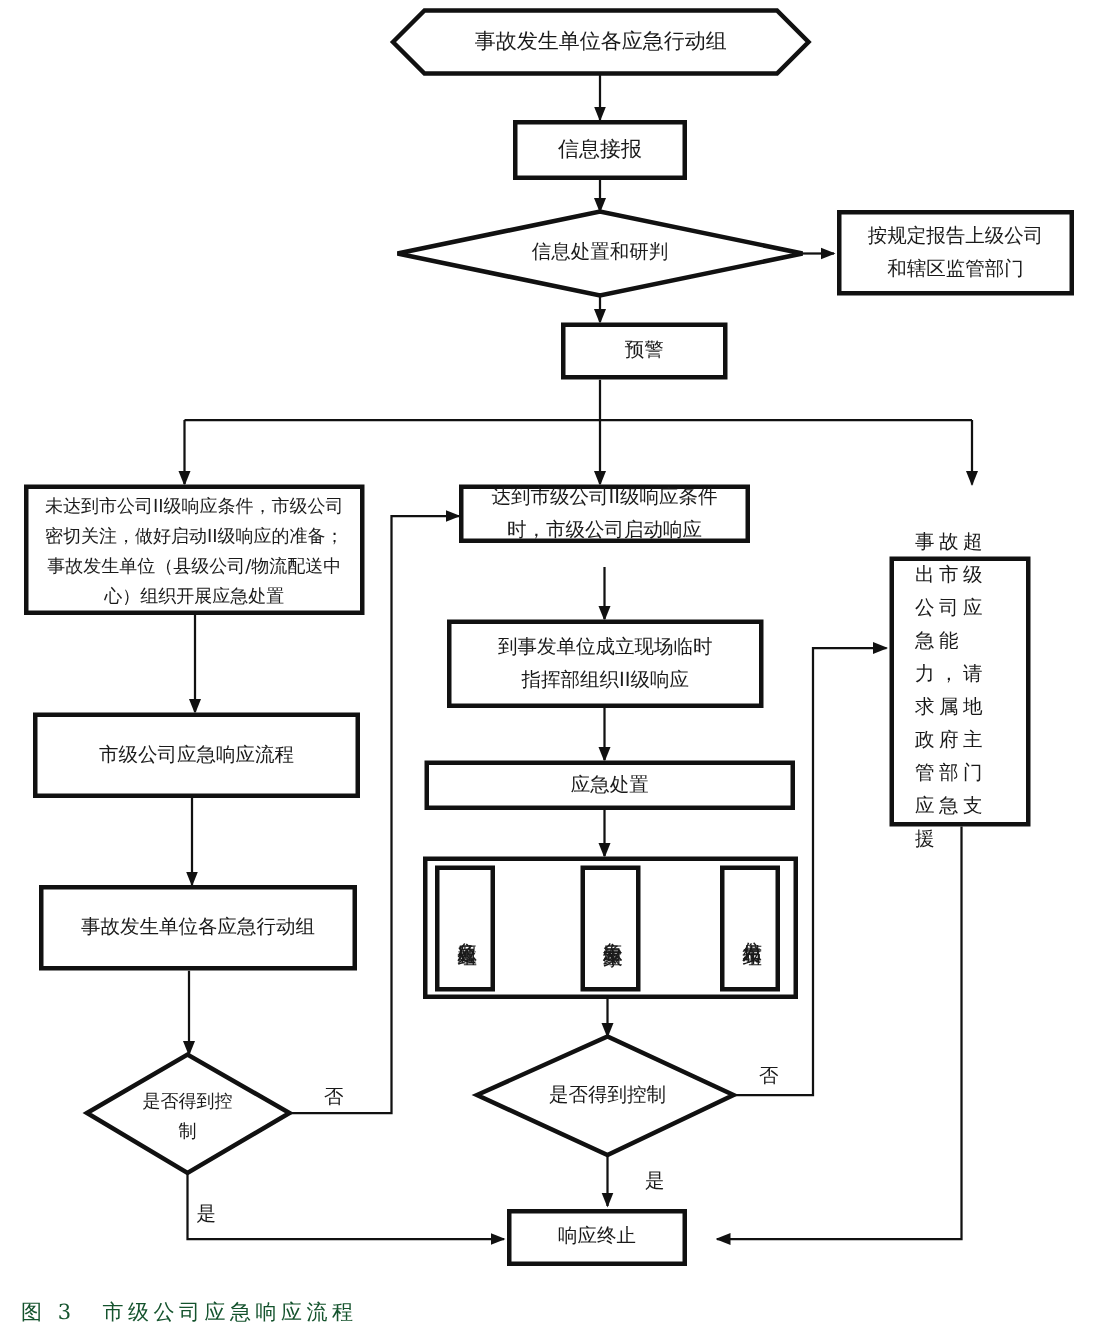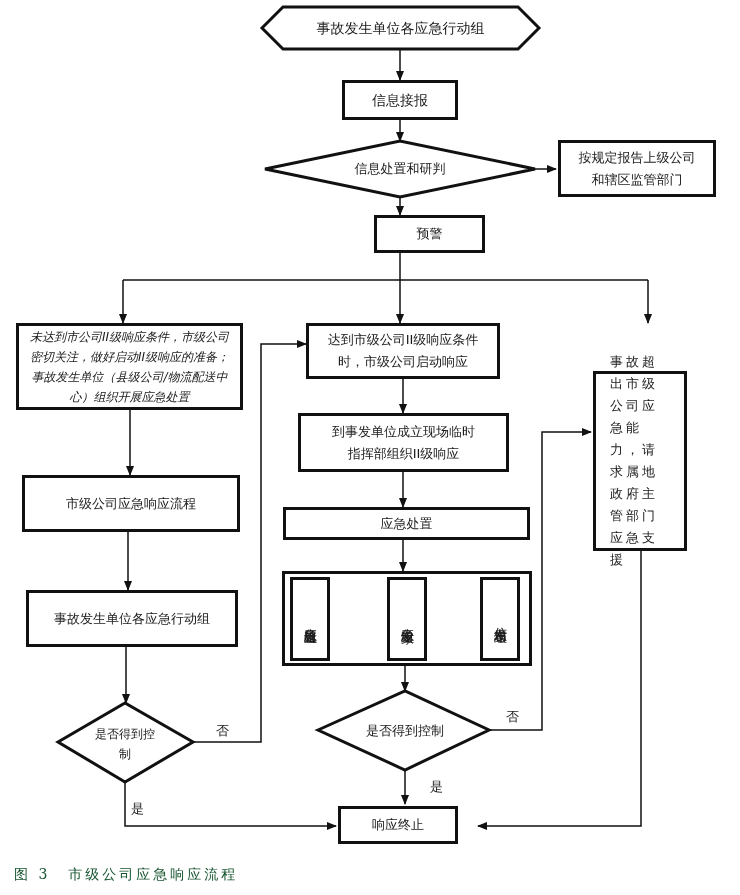--- a/index.html
+++ b/index.html
@@ -69,23 +69,23 @@
 <div class="dtext" style="left:283px;top:7px;width:235px;height:42px;font-size:14px;">事故发生单位各应急行动组</div>
 
 <div class="node" style="left:342px;top:80px;width:116px;height:40px;font-size:14px;">信息接报</div>
 
 <div class="dtext" style="left:300px;top:155px;width:200px;height:28px;font-size:13px;">信息处置和研判</div>
 
 <div class="node" style="left:558px;top:140px;width:158px;height:57px;padding:0 16px;">按规定报告上级公司和辖区监管部门</div>
 
 <div class="node" style="left:348px;top:215px;width:111px;height:38px;margin-left:26px;">预警</div>
 
-<div class="node" style="left:16px;top:323px;width:227px;height:87px;font-size:12px;line-height:20px;padding:16px 10px;font-style:italic;">未达到市公司II级响应条件，市级公司密切关注，做好启动II级响应的准备；事故发生单位（县级公司/物流配送中心）组织开展应急处置</div>
+<div class="node" style="left:16px;top:323px;width:227px;height:87px;font-size:12px;line-height:20px;padding:16px 10px;">未达到市公司II级响应条件，市级公司密切关注，做好启动II级响应的准备；事故发生单位（县级公司/物流配送中心）组织开展应急处置</div>
 
-<div class="node" style="left:306px;top:323px;width:194px;height:56px;padding:0 16px;">达到市级公司II级响应条件时，市级公司启动响应</div>
+<div class="node" style="left:306px;top:323px;width:194px;height:39px;padding:0 16px;">达到市级公司II级响应条件时，市级公司启动响应</div>
 
 <div class="node" style="left:593px;top:323px;width:94px;height:180px;letter-spacing:3px;line-height:22px;padding:0 14px;text-align:left;justify-content:flex-start;margin-top:48px;">事故超出市级公司应急能力，请求属地政府主管部门应急支援</div>
 
 <div class="node" style="left:22px;top:475px;width:218px;height:57px;">市级公司应急响应流程</div>
 
 <div class="node" style="left:26px;top:590px;width:212px;height:57px;">事故发生单位各应急行动组</div>
 
 <div class="dtext" style="left:95px;top:724px;width:60px;height:40px;">是否得到控制</div>
 <div class="label" style="left:216px;top:722px;">否</div>
 <div class="label" style="left:131px;top:800px;">是</div>

